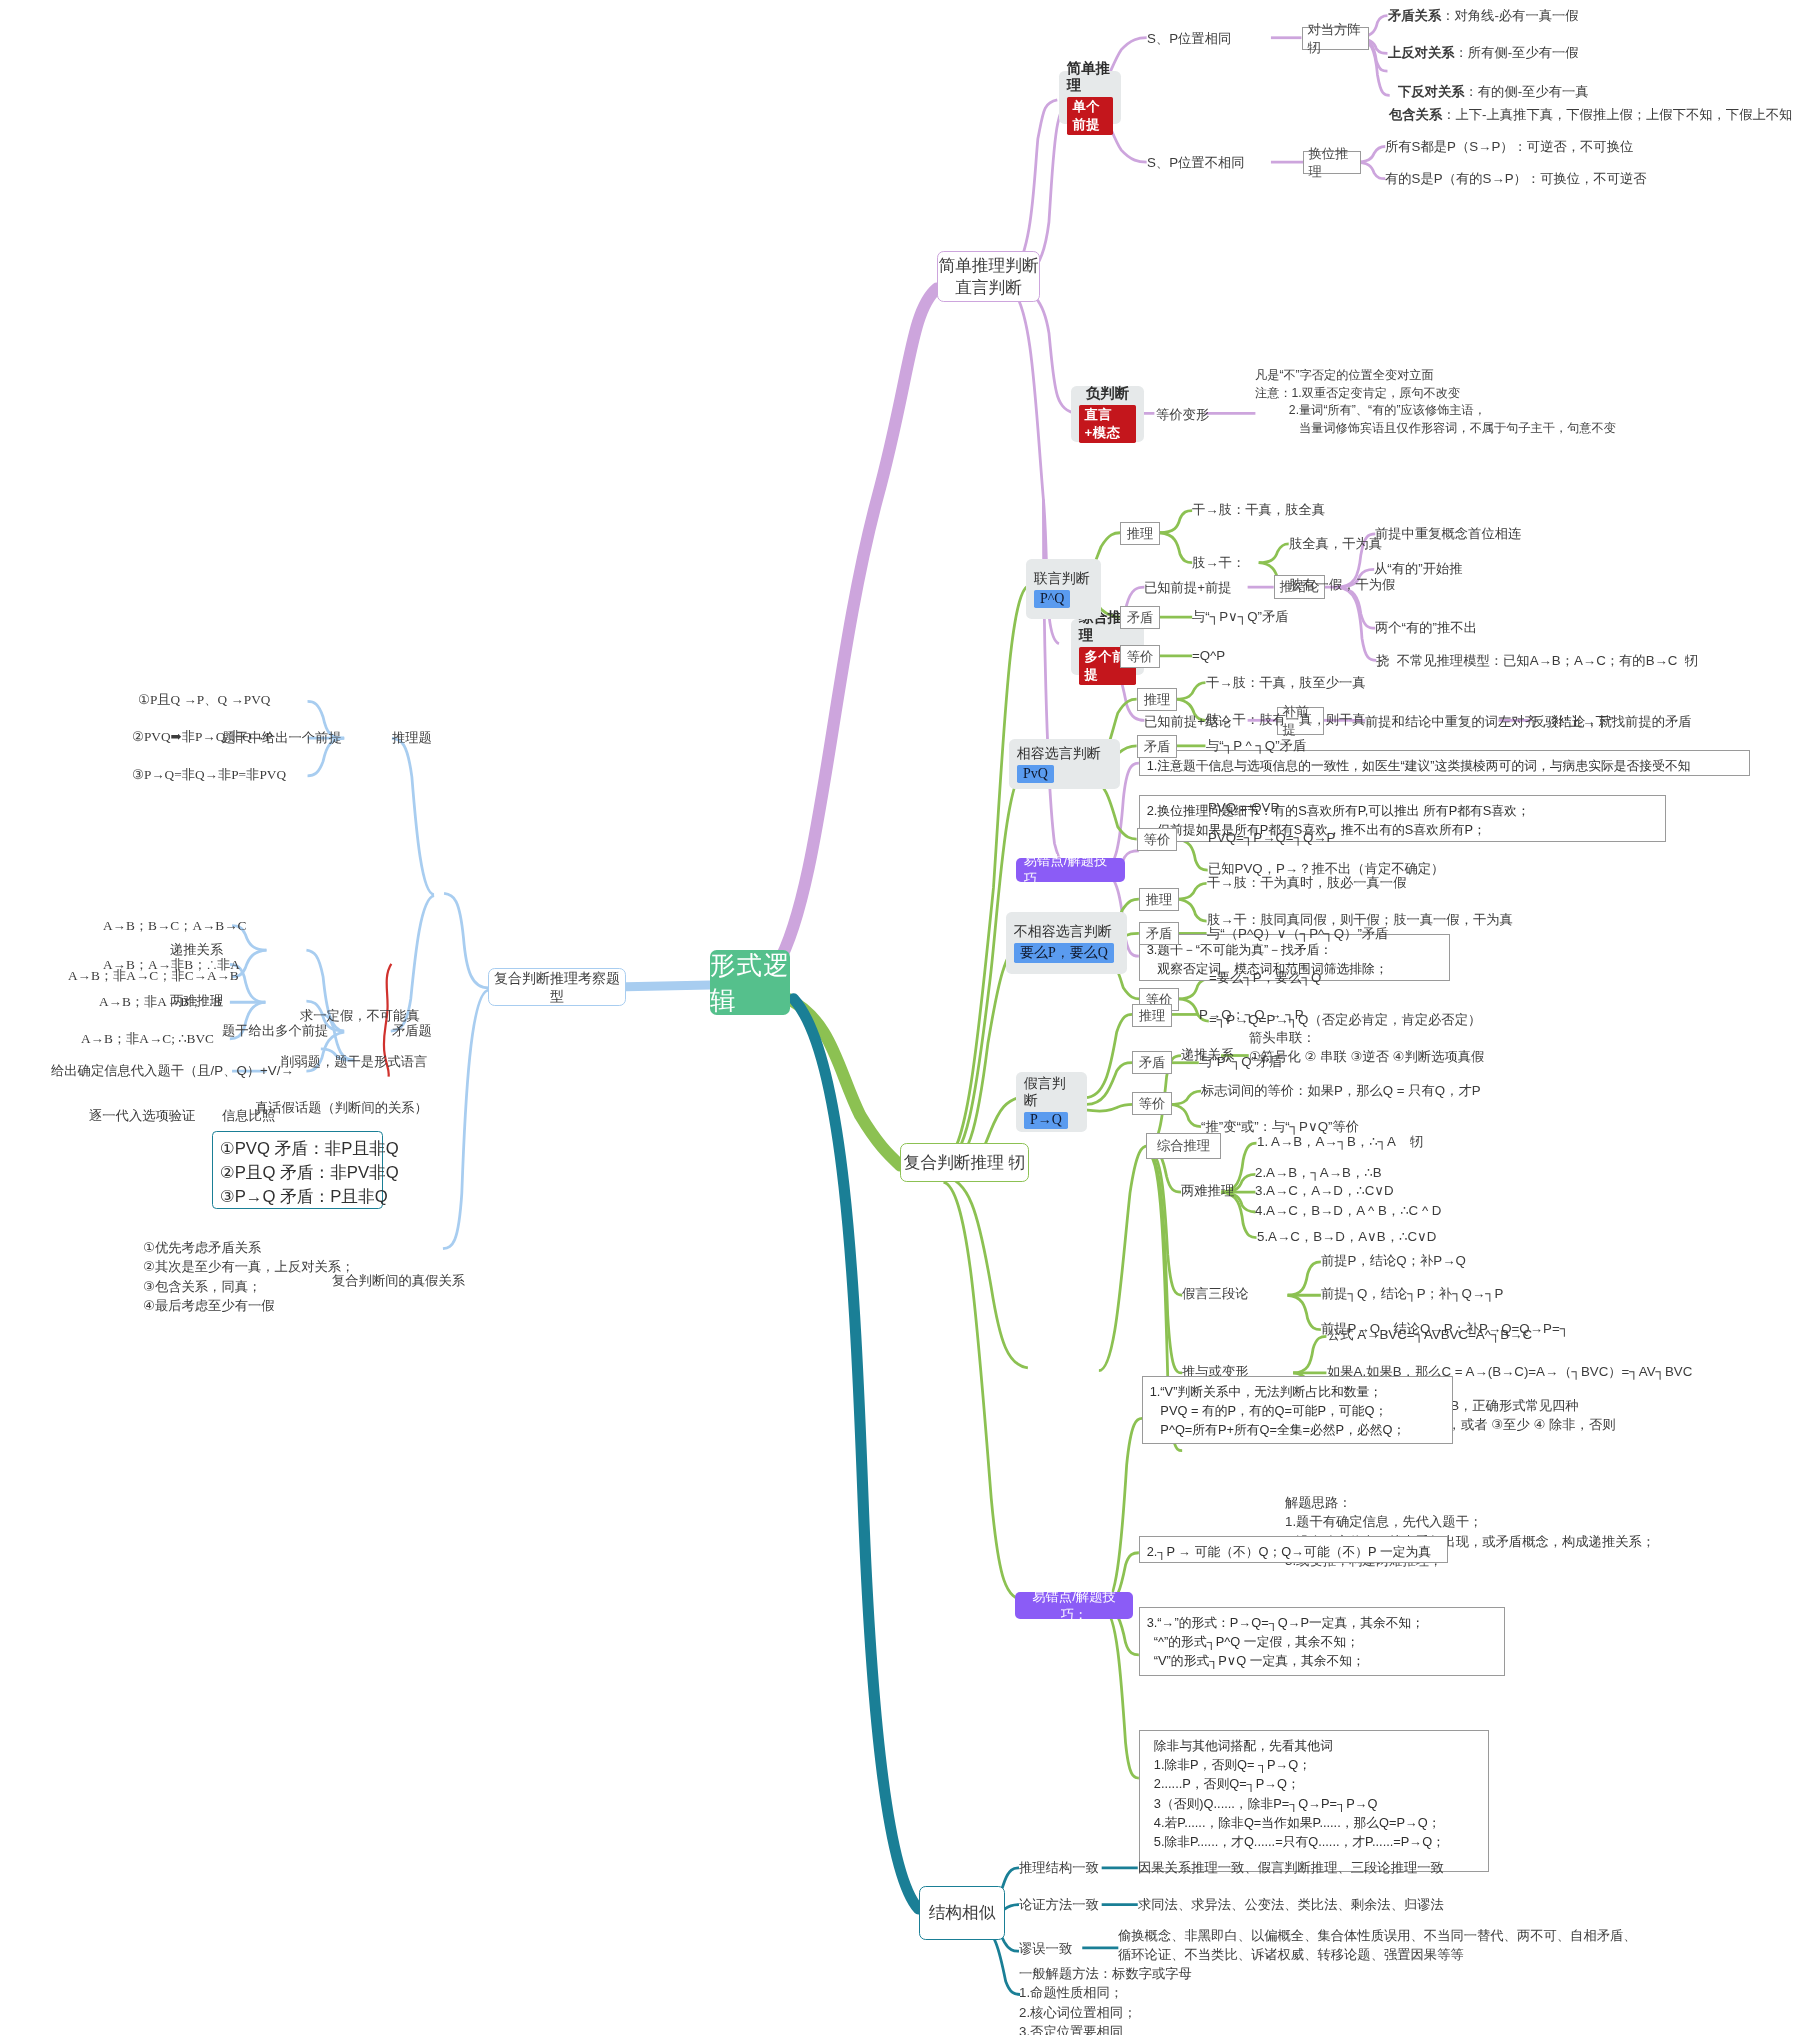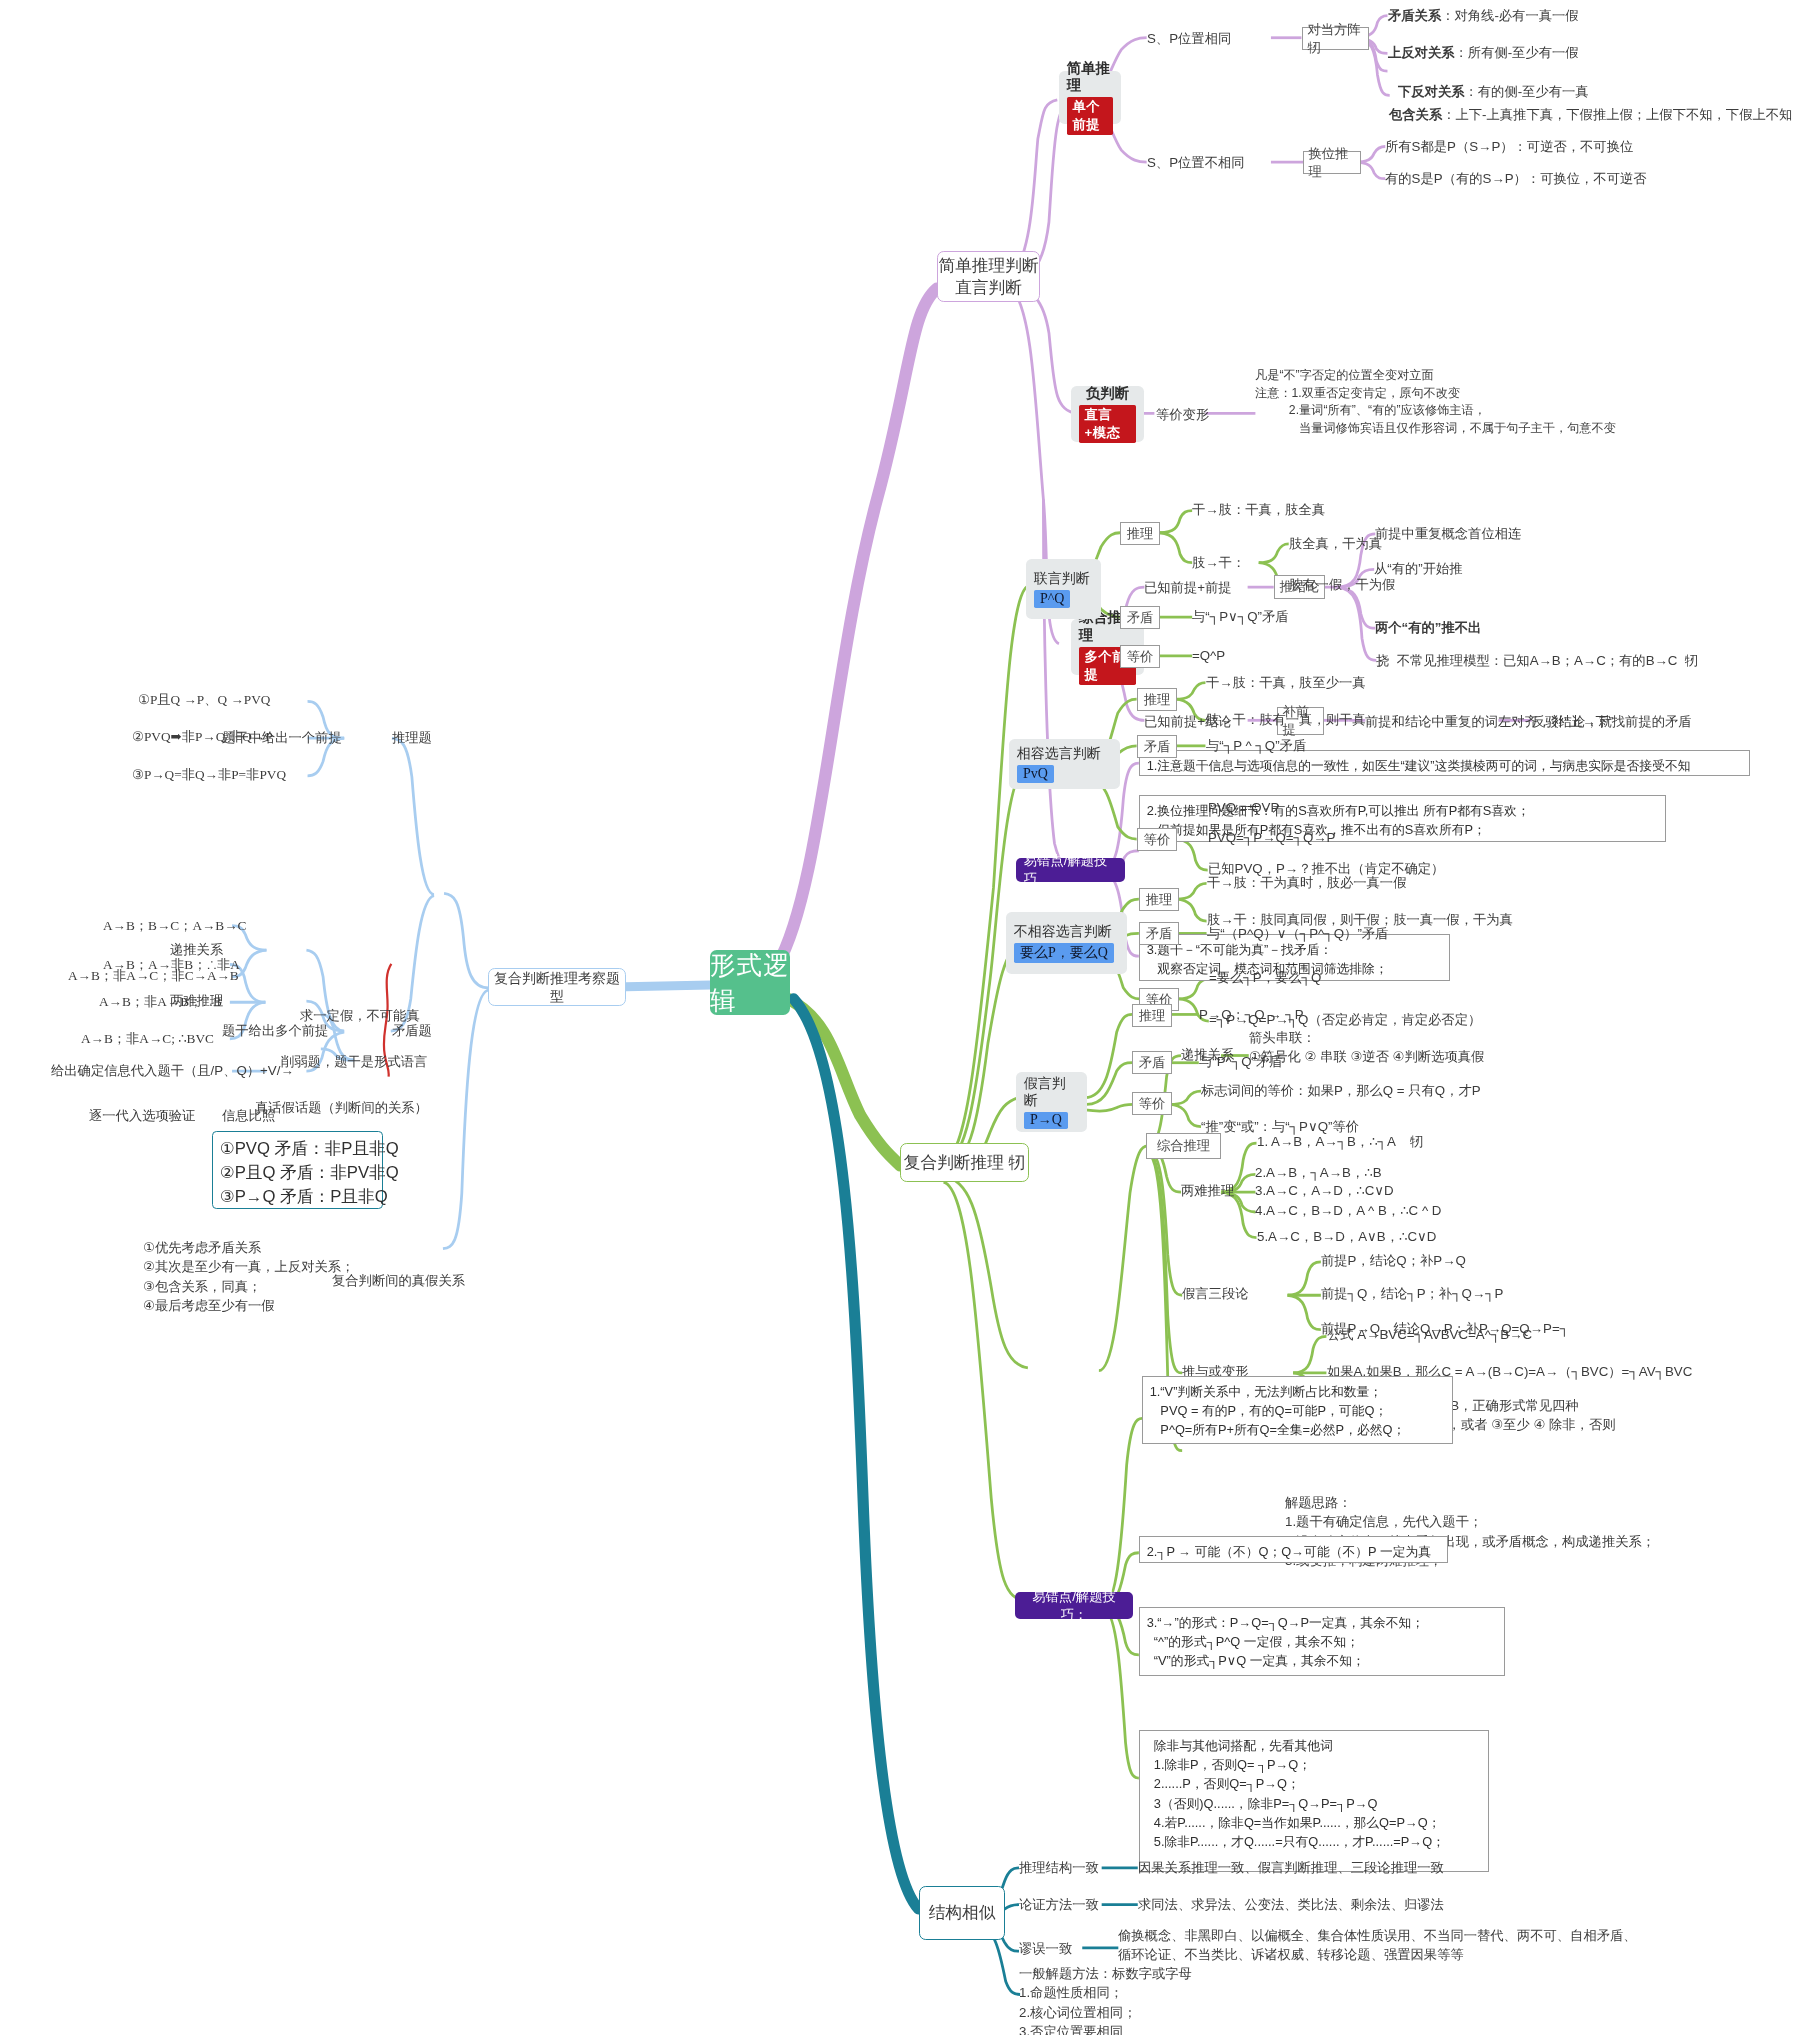--- a/index.html
+++ b/index.html
@@ -40,21 +40,21 @@
   .chip.wide{align-items:flex-start;}
   .chip .chip-title-l{font-size:14px;font-weight:normal;color:#2f2f2f;line-height:1.2;}
   .chip .tag-blue{
     background:#5a9bef;color:#0f172a;font-size:14px;font-weight:normal;
     padding:0.6px 6.1px;margin-top:3.3px;border-radius:1.7px;
     font-family:"Liberation Serif","DejaVu Serif",serif;
   }
 
   
   .pill{
-    background:#4c1d95;color:#fff;border-radius:5px;
+    background:#8b5cf6;color:#fff;border-radius:5px;
     display:flex;align-items:center;justify-content:center;
     font-size:13.3px;padding:0 7.8px;
   }
 
   
   .obox{
     background:#fff;border:0.8px solid #9a9a9a;
     display:flex;align-items:center;justify-content:center;
     font-size:13.3px;color:#4a4a4a;padding:0 4.4px;box-sizing:border-box;
   }
@@ -325,21 +325,21 @@
              当量词修饰宾语且仅作形容词，不属于句子主干，句意不变</div>
 
 <div class="node chip" style="left:1071px;top:619px;width:73px;height:56px;">
   <div class="chip-title">综合推理</div>
   <div class="tag-red">多个前提</div>
 </div>
 <div class="txt lbl" style="left:1144px;top:578px;">已知前提+前提</div>
 <div class="node obox" style="left:1274px;top:575px;width:51px;height:24.4px;">推结论</div>
 <div class="txt lbl" style="left:1375px;top:524px;">前提中重复概念首位相连</div>
 <div class="txt lbl" style="left:1374px;top:559px;">从“有的”开始推</div>
-<div class="txt lbl" style="left:1375px;top:618px;font-weight:bold;">两个“有的”推不出</div>
+<div class="txt lbl" style="left:1375px;top:618px;">两个“有的”推不出</div>
 <div class="txt lbl" style="left:1376px;top:651px;">挠  不常见推理模型：已知A→B；A→C；有的B→C  牣</div>
 
 <div class="txt lbl" style="left:1144px;top:712px;">已知前提+结论</div>
 <div class="node obox" style="left:1277px;top:707px;width:47px;height:28px;">补前提</div>
 <div class="txt lbl" style="left:1365px;top:712px;">前提和结论中重复的词左对齐，补“上→下”</div>
 <div class="txt lbl" style="left:1532px;top:712px;">反驳结论，就找前提的矛盾</div>
 
 <div class="node pill" style="left:1016px;top:858px;width:109px;height:24.4px;">易错点/解题技巧</div>
 <div class="node pbox" style="left:1139px;top:750px;width:611px;height:25.5px;">1.注意题干信息与选项信息的一致性，如医生“建议”这类摸棱两可的词，与病患实际是否接受不知</div>
 <div class="node pbox" style="left:1139px;top:795px;width:527px;height:47px;">2.换位推理问题细节：有的S喜欢所有P,可以推出 所有P都有S喜欢；

